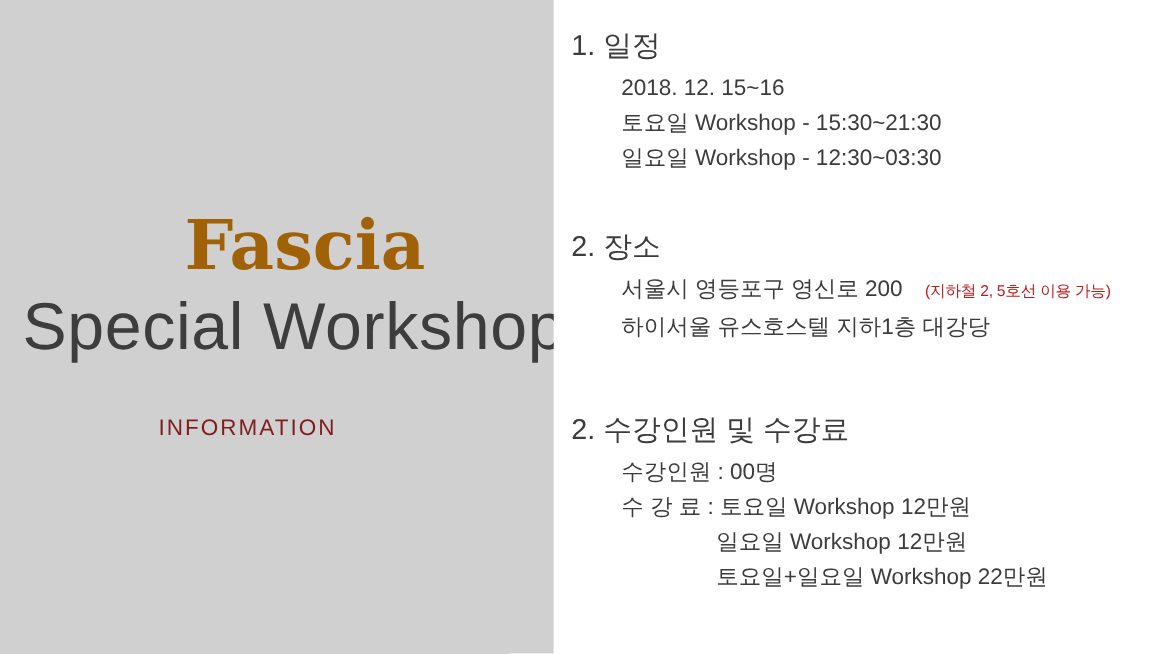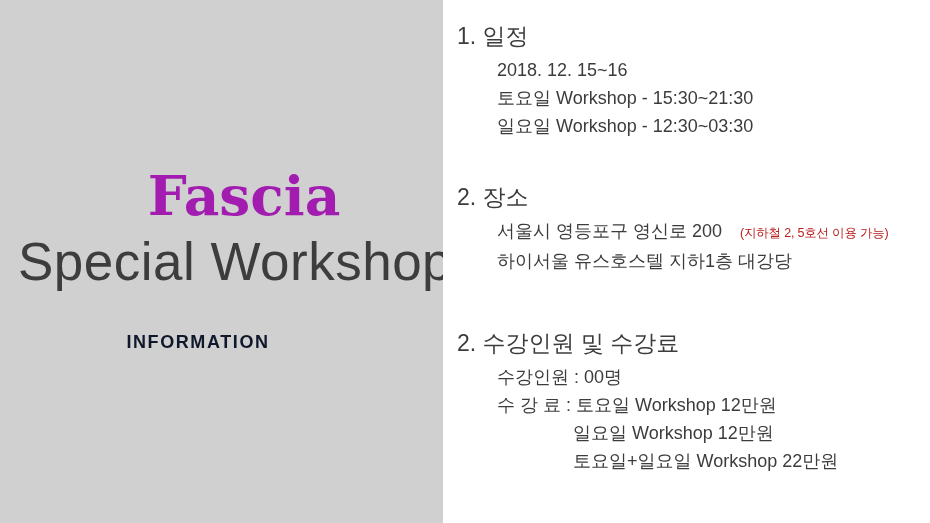--- a/index.html
+++ b/index.html
@@ -33,21 +33,21 @@
     width: 470px;
     text-align: center;
   }
 
   #brand-title {
     font-family: "DejaVu Serif", "Liberation Serif", serif;
     font-weight: 700;
     font-size: 55px;
     line-height: 1.02;
     letter-spacing: 0px;
-    color: #a21caf;
+    color: #a16207;
     margin: 0;
     padding: 0 0 0 18px;
     white-space: nowrap;
   }
 
   #brand-subtitle {
     font-family: "Liberation Sans", "DejaVu Sans", sans-serif;
     font-weight: 300;
     font-size: 53px;
     line-height: 1.12;
@@ -57,24 +57,24 @@
     white-space: nowrap;
   }
 
   #brand-caption {
     position: absolute;
     left: 0;
     top: 332px;
     width: 396px;
     text-align: center;
     font-family: "Liberation Sans", "DejaVu Sans", sans-serif;
-    font-weight: 700;
+    font-weight: 400;
     font-size: 18px;
     letter-spacing: 1.6px;
-    color: #0f172a;
+    color: #7f1d1d;
     white-space: nowrap;
   }
 
   
   #right-panel {
     position: absolute;
     left: 443px;
     top: 0;
     width: 487px;
     height: 523px;

